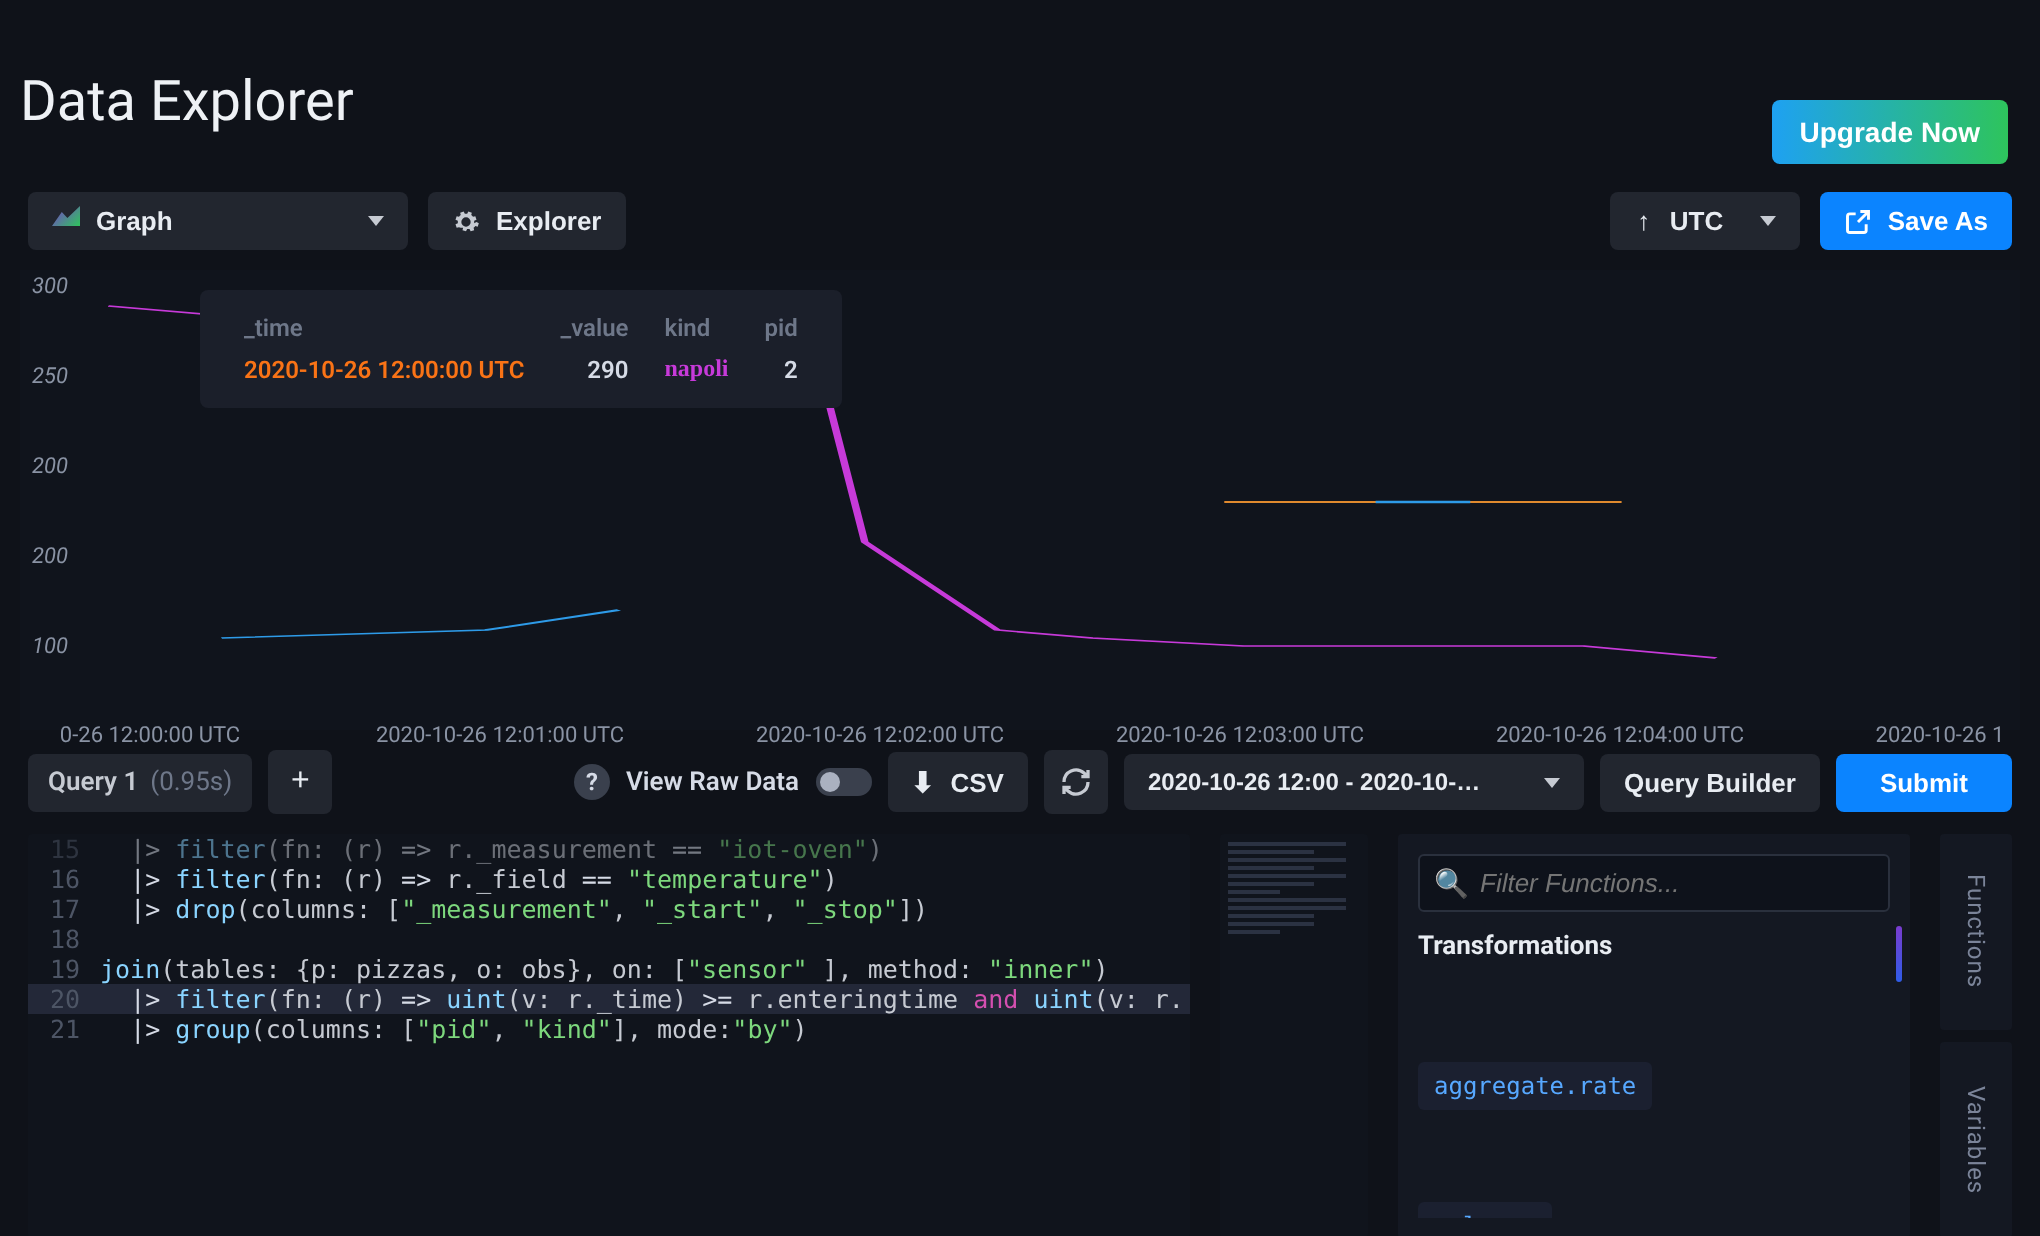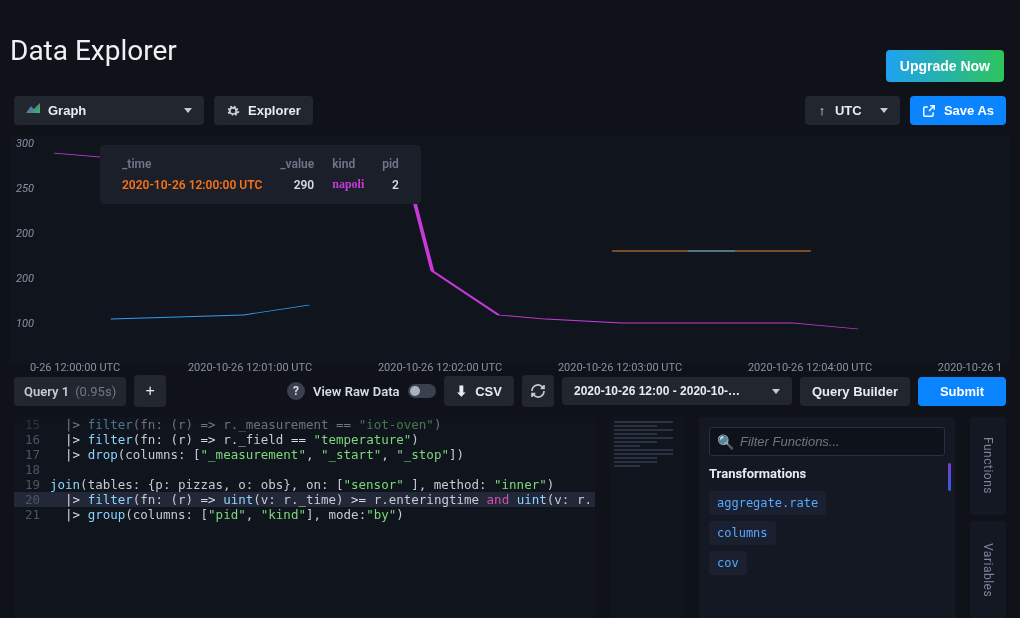--- a/index.html
+++ b/index.html
@@ -125,21 +125,21 @@
   }
   .func-search-wrap { position: relative; }
   .func-search-wrap .mag {
     position: absolute; left: 8px; top: 50%; transform: translateY(-50%);
     color: #6e7789; font-size: 14px;
   }
   .func-heading { font-weight: 700; color: #e8ecf2; font-size: 13px; }
   .func-list { display: flex; flex-direction: column; gap: 6px; overflow: hidden; }
   .func-item {
     background: #1b2030; color: #57a8ff; padding: 5px 8px; border-radius: 3px;
-    font-family: monospace; font-size: 12px; align-self: flex-start;
+    font-family: monospace; font-size: 12px; align-self: flex-start; margin-top: 40px;
   }
   .accent-bar {
     position: absolute; right: 4px; top: 46px; width: 3px; height: 28px;
     background: linear-gradient(#7a3ccf, #2e5ce8); border-radius: 2px;
   }
   .side-tabs {
     width: 36px; display: flex; flex-direction: column; gap: 6px;
   }
   .side-tab {
     background: #141822; flex: 1; display: flex; align-items: center; justify-content: center;

